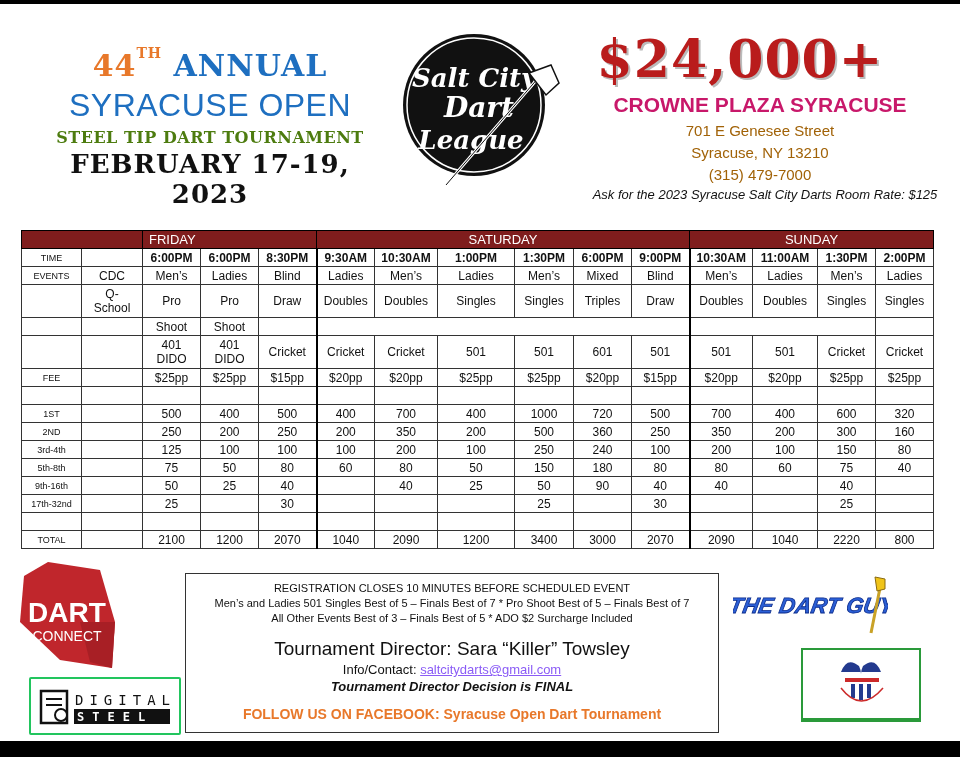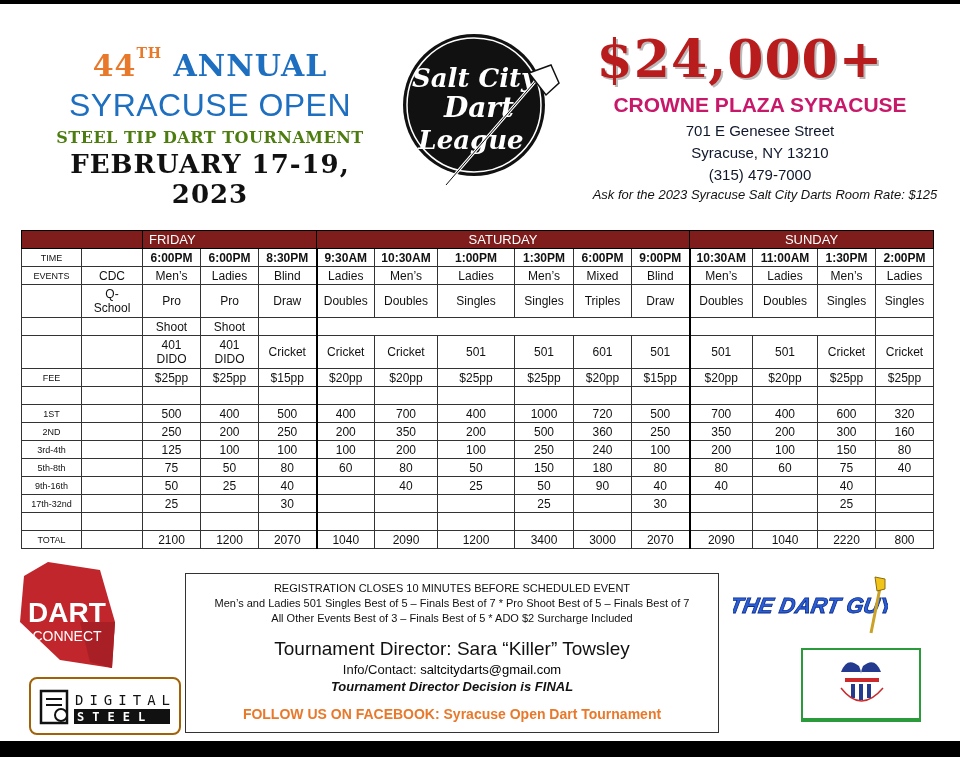--- a/index.html
+++ b/index.html
@@ -13,42 +13,42 @@
   .t-annual sup { font-size:14px; color:#e8782a; vertical-align:18px; }
   .t-open { font-family:"Liberation Sans", sans-serif; font-size:32px; color:#1e6fc0; margin-top:4px; letter-spacing:0.5px; }
   .t-steel { font-family:"DejaVu Serif", serif; font-size:16px; font-weight:bold; color:#4d7c0f; margin-top:4px; letter-spacing:0.5px; }
   .t-date { font-family:"DejaVu Serif", serif; font-size:26px; font-weight:bold; color:#111; margin-top:2px; letter-spacing:1px; }
 
   .logo-scdl { position:absolute; left:401px; top:25px; width:160px; height:165px; }
 
   .venue-block { position:absolute; left:580px; top:28px; width:360px; text-align:center; }
   .v-prize { font-family:"DejaVu Serif", serif; font-size:52px; font-weight:bold; color:#b91c1c; letter-spacing:1px; text-shadow:2px 2px 0 #bbb; margin-left:-40px;}
   .v-venue { font-size:21px; font-weight:bold; color:#c8186a; margin-top:4px; }
-  .v-line { font-size:15px; color:#0f172a; margin-top:5px; }
+  .v-line { font-size:15px; color:#a16207; margin-top:5px; }
   .v-rate { font-size:13px; font-style:italic; color:#111; margin-top:4px; margin-left:10px;}
 
   table.sched { position:absolute; left:21px; top:230px; border-collapse:collapse; table-layout:fixed; font-size:12px; color:#111; }
   table.sched td { border:1px solid #333; text-align:center; padding:0; height:17px; line-height:14px; overflow:hidden; }
   table.sched tr.dayrow td { background:#7f1d1d; color:#fff; border-color:#000; font-size:13px; height:17px; }
   table.sched td.lbl { font-size:9px; }
   table.sched tr.timerow td.v { font-weight:bold; font-size:12px; }
   table.sched .thickL { border-left:2px solid #000; }
   table.sched tr.tall td { height:32px; }
 
   .info-box { position:absolute; left:185px; top:573px; width:532px; height:158px; border:1px solid #333; text-align:center; font-size:11px; color:#111; }
   .info-box .reg { margin-top:8px; }
   .info-box .l { margin-top:3px; }
   .info-box .dir { font-size:19px; margin-top:14px; }
   .info-box .contact { font-size:13px; margin-top:2px; }
-  .info-box .contact a { color:#000000; }
+  .info-box .contact a { color:#8b5cf6; text-decoration:underline; }
   .info-box .final { font-size:13px; font-weight:bold; font-style:italic; margin-top:2px; }
   .info-box .fb { font-size:14px; font-weight:bold; color:#e8782a; margin-top:12px; }
 
   .logo-dartconnect { position:absolute; left:20px; top:562px; width:95px; height:108px; }
-  .logo-digital { position:absolute; left:29px; top:677px; width:148px; height:54px; border:2px solid #a16207; border-radius:8px; }
+  .logo-digital { position:absolute; left:29px; top:677px; width:148px; height:54px; border:2px solid #22c55e; border-radius:2px; }
   .logo-dartguys { position:absolute; left:733px; top:575px; width:155px; height:60px; }
   .logo-ndf { position:absolute; left:801px; top:648px; width:120px; height:74px; border:2px solid #2a9a3a; border-bottom-width:4px; box-sizing:border-box; }
 </style>
 </head>
 <body>
 
 <div class="topbar"></div>
 
 <div class="title-block">
   <div class="t-annual"><span class="num">44</span><sup>TH</sup> <span>ANNUAL</span></div>

